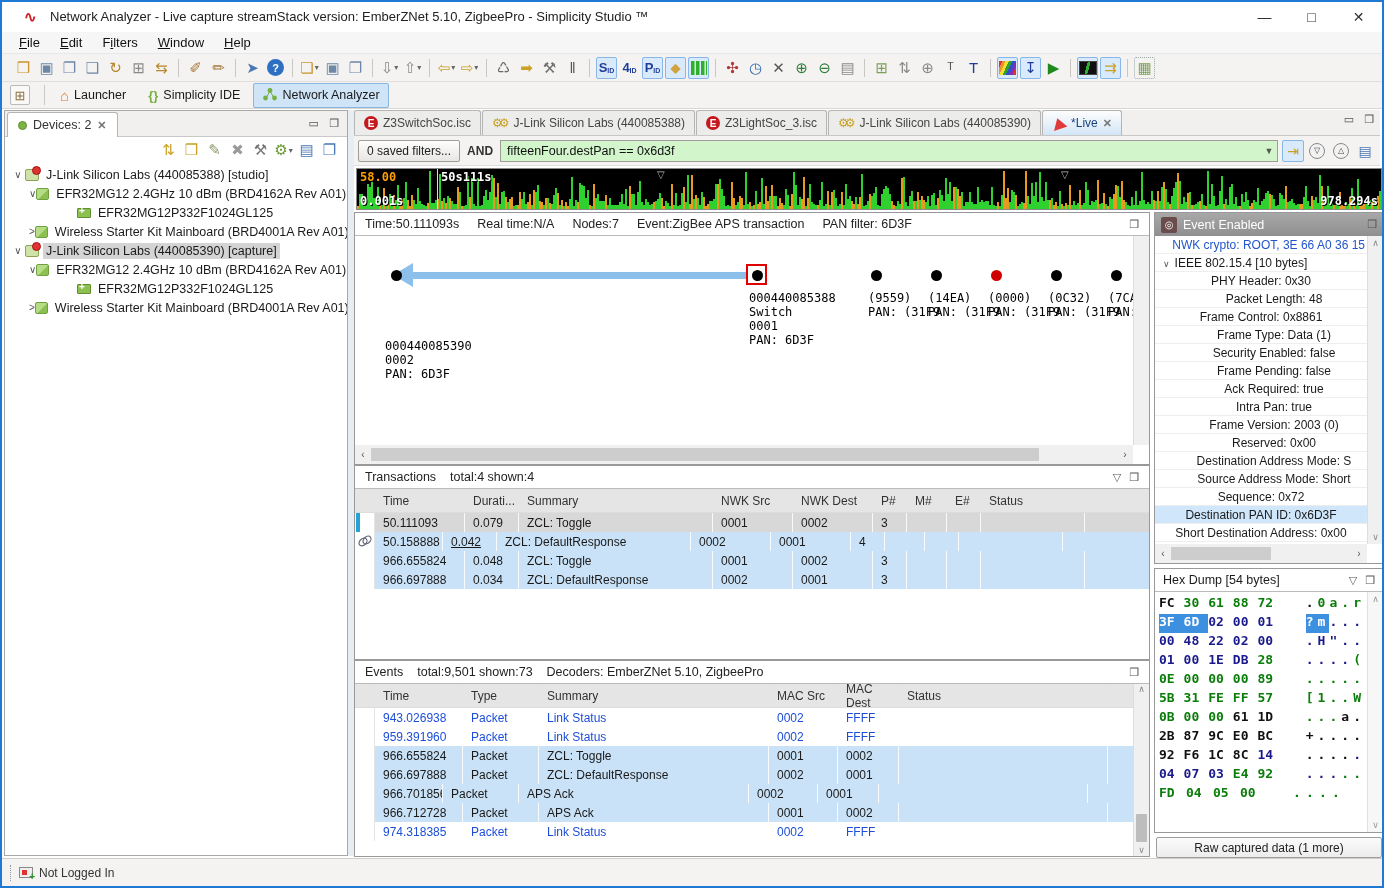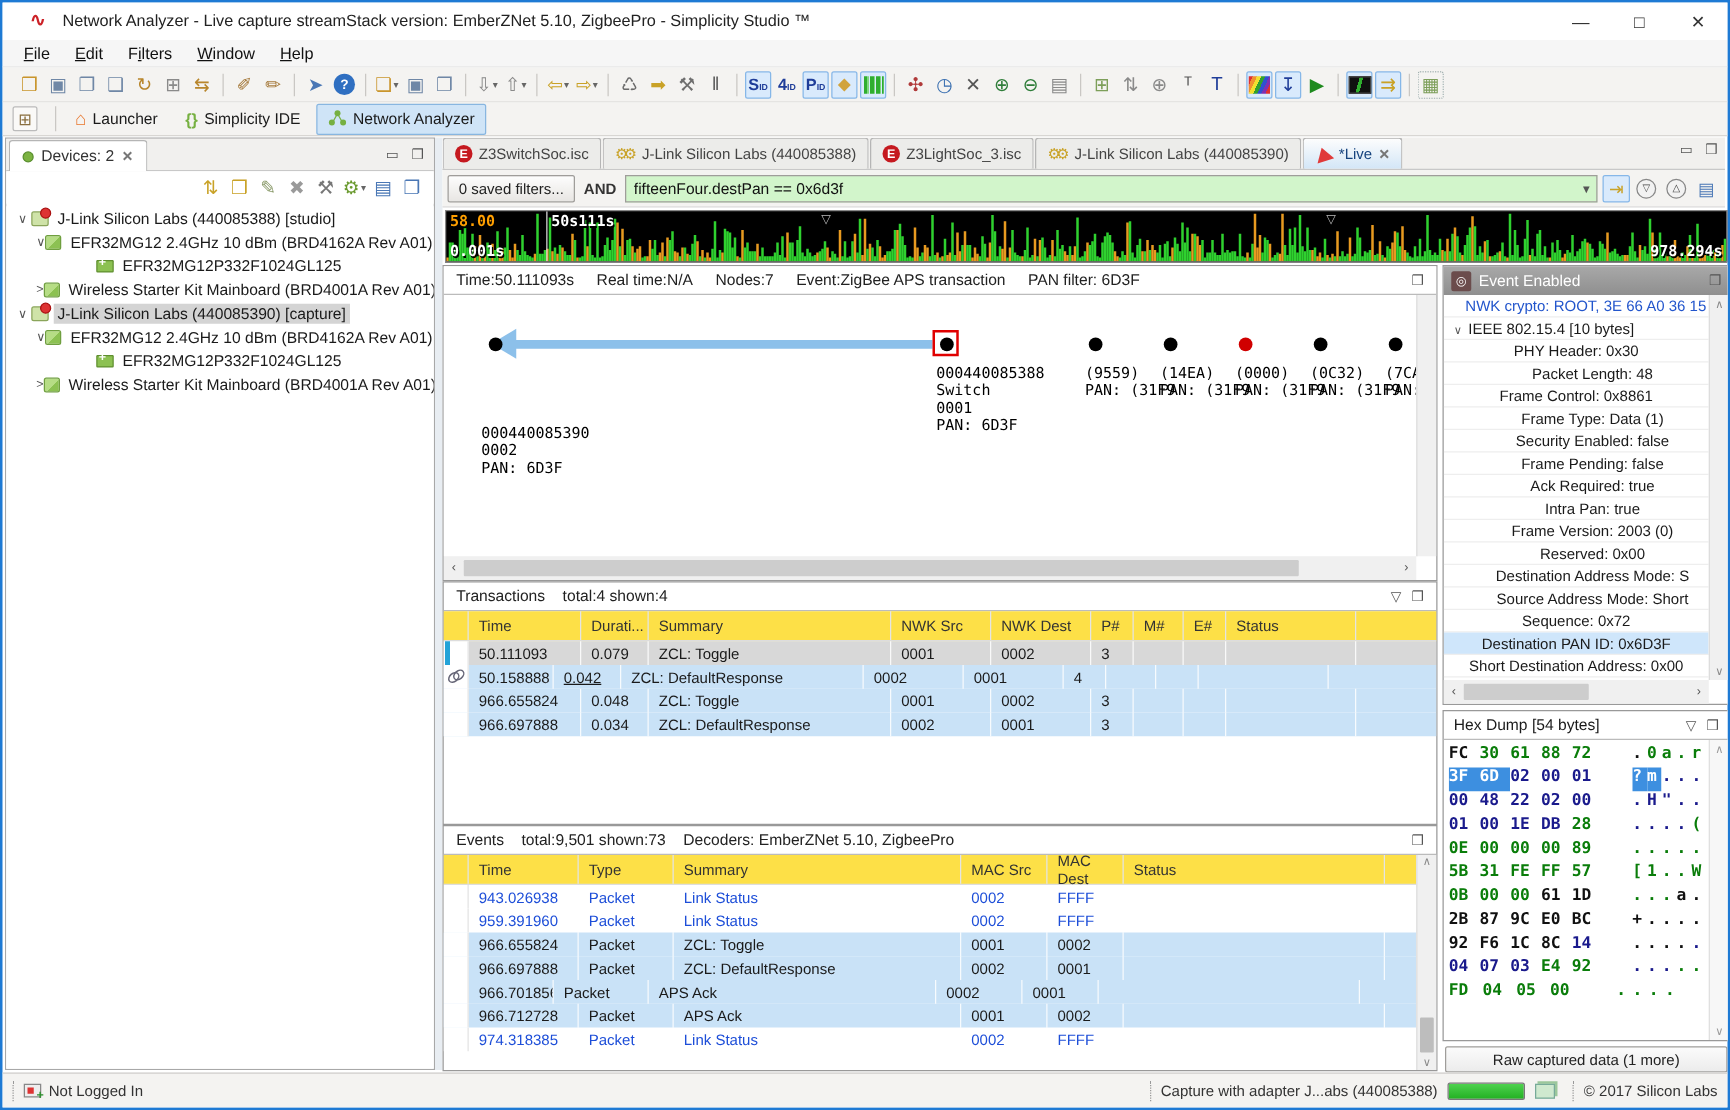--- a/index.html
+++ b/index.html
@@ -91,21 +91,21 @@
   #maparrow{position:absolute;height:7px;background:#8cc0ea;}
   #maparrowhead{position:absolute;width:0;height:0;border-top:12px solid transparent;border-bottom:12px solid transparent;border-right:20px solid #8cc0ea;}
   #mapvscroll{position:absolute;right:0;top:23px;width:16px;bottom:19px;background:#f0f0f0;border-left:1px solid #ddd;}
   #maphscroll{position:absolute;left:0;bottom:0;right:16px;height:19px;background:#f0f0f0;display:flex;align-items:center;}
   .scr-arr{width:16px;text-align:center;color:#555;font-size:10px;}
   .scr-thumb-h{height:13px;background:#cdcdcd;border-radius:1px;}
   
   .datapanel{background:#fff;border:1px solid #999;}
   .paneltitle{height:23px;display:flex;align-items:center;gap:14px;padding:0 10px;font-size:12.5px;border-bottom:1px solid #bbb;color:#222;}
   .pt-icons{margin-left:auto;display:flex;gap:8px;color:#555;font-size:11px;align-items:center;}
-  .colhead{display:flex;height:24px;border-bottom:1px solid #ddd;background:#fde047;}
+  .colhead{display:flex;height:24px;border-bottom:1px solid #ddd;background:#e5e5e5;}
   .colhead .cell{display:flex;align-items:center;padding-left:8px;font-size:12px;color:#333;border-right:1px solid #e4e4e4;}
   .gut{width:20px;flex:none;border-right:1px solid #e4e4e4;position:relative;}
   .drow-tr{display:flex;height:19px;}
   .drow-tr .cell{display:flex;align-items:center;padding-left:8px;font-size:12px;border-right:1px solid rgba(255,255,255,.85);overflow:hidden;white-space:nowrap;}
   .rt-selected{background:#d8d8d8;}
   .rt-related{background:#c9e2f7;}
   .rt-link .cell{color:#1d4ed8;}
   .selbar{position:absolute;left:1px;top:0;width:4px;height:100%;background:#23a3d8;}
   
   #detailpanel{left:1152px;top:210px;width:230px;height:352px;border:1px solid #999;background:#fff;}
@@ -1316,23 +1316,15 @@
       <span>∨</span>
     </div>
   </div>
 
   <div class="abs" id="rawbtn">Raw captured data (1 more)</div>
 
   <div class="abs" id="statusbar">
     <span class="sb-sep" style="margin-left:0;"></span>
     <span id="loginicon"></span>
     <span>Not Logged In</span>
-    <span style="margin-left:auto;display:flex;align-items:center;">
-      <span class="sb-sep"></span>
-      <span>Capture with adapter J...abs (440085388)</span>
-      <span id="progressbar"></span>
-      <span class="sb-winicon"></span>
-      <span class="sb-sep"></span>
-      <span>© 2017 Silicon Labs</span>
-    </span>
   </div>
 
 </div>
 
 </body></html>

